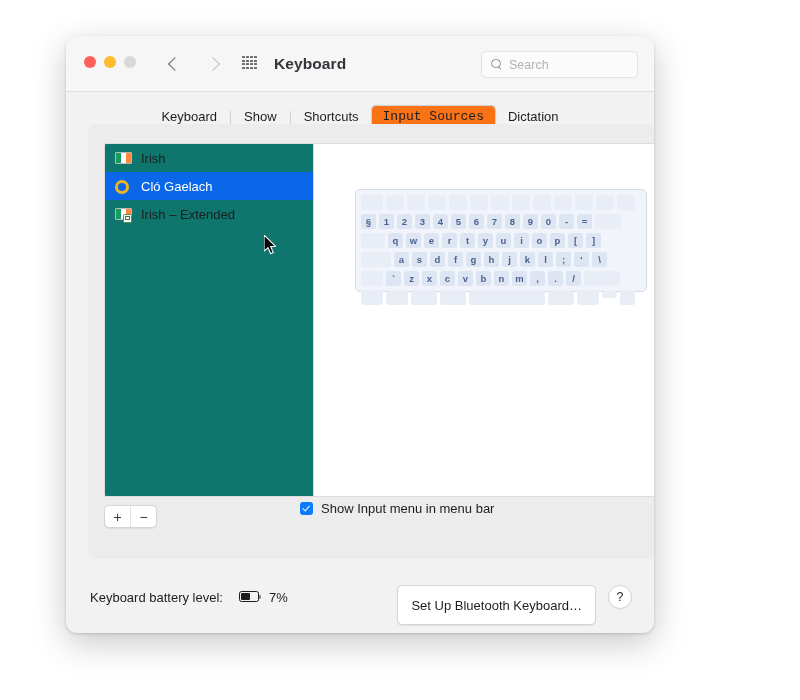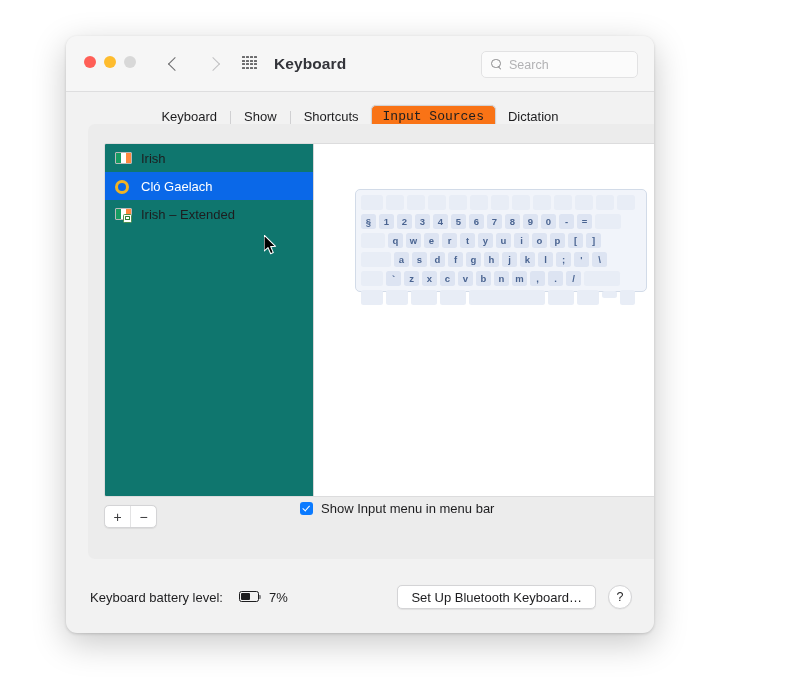--- a/index.html
+++ b/index.html
@@ -396,21 +396,21 @@
   .batt-pct {
     position: absolute;
     left: 203px; top: 31px;
     font-size: 13px;
     color: #1d1d1f;
   }
   .btn-bt {
     position: absolute;
     right: 58px; top: 26px;
     height: 22px;
-    padding: 0 13px;
+    padding: 8px 13px;
     background: #ffffff;
     border: 1px solid #d4d4d6;
     border-radius: 5px;
     font-size: 13px;
     color: #1d1d1f;
     display: flex; align-items: center;
     box-shadow: 0 0.5px 1px rgba(0,0,0,0.07);
     white-space: nowrap;
   }
   .btn-help {

